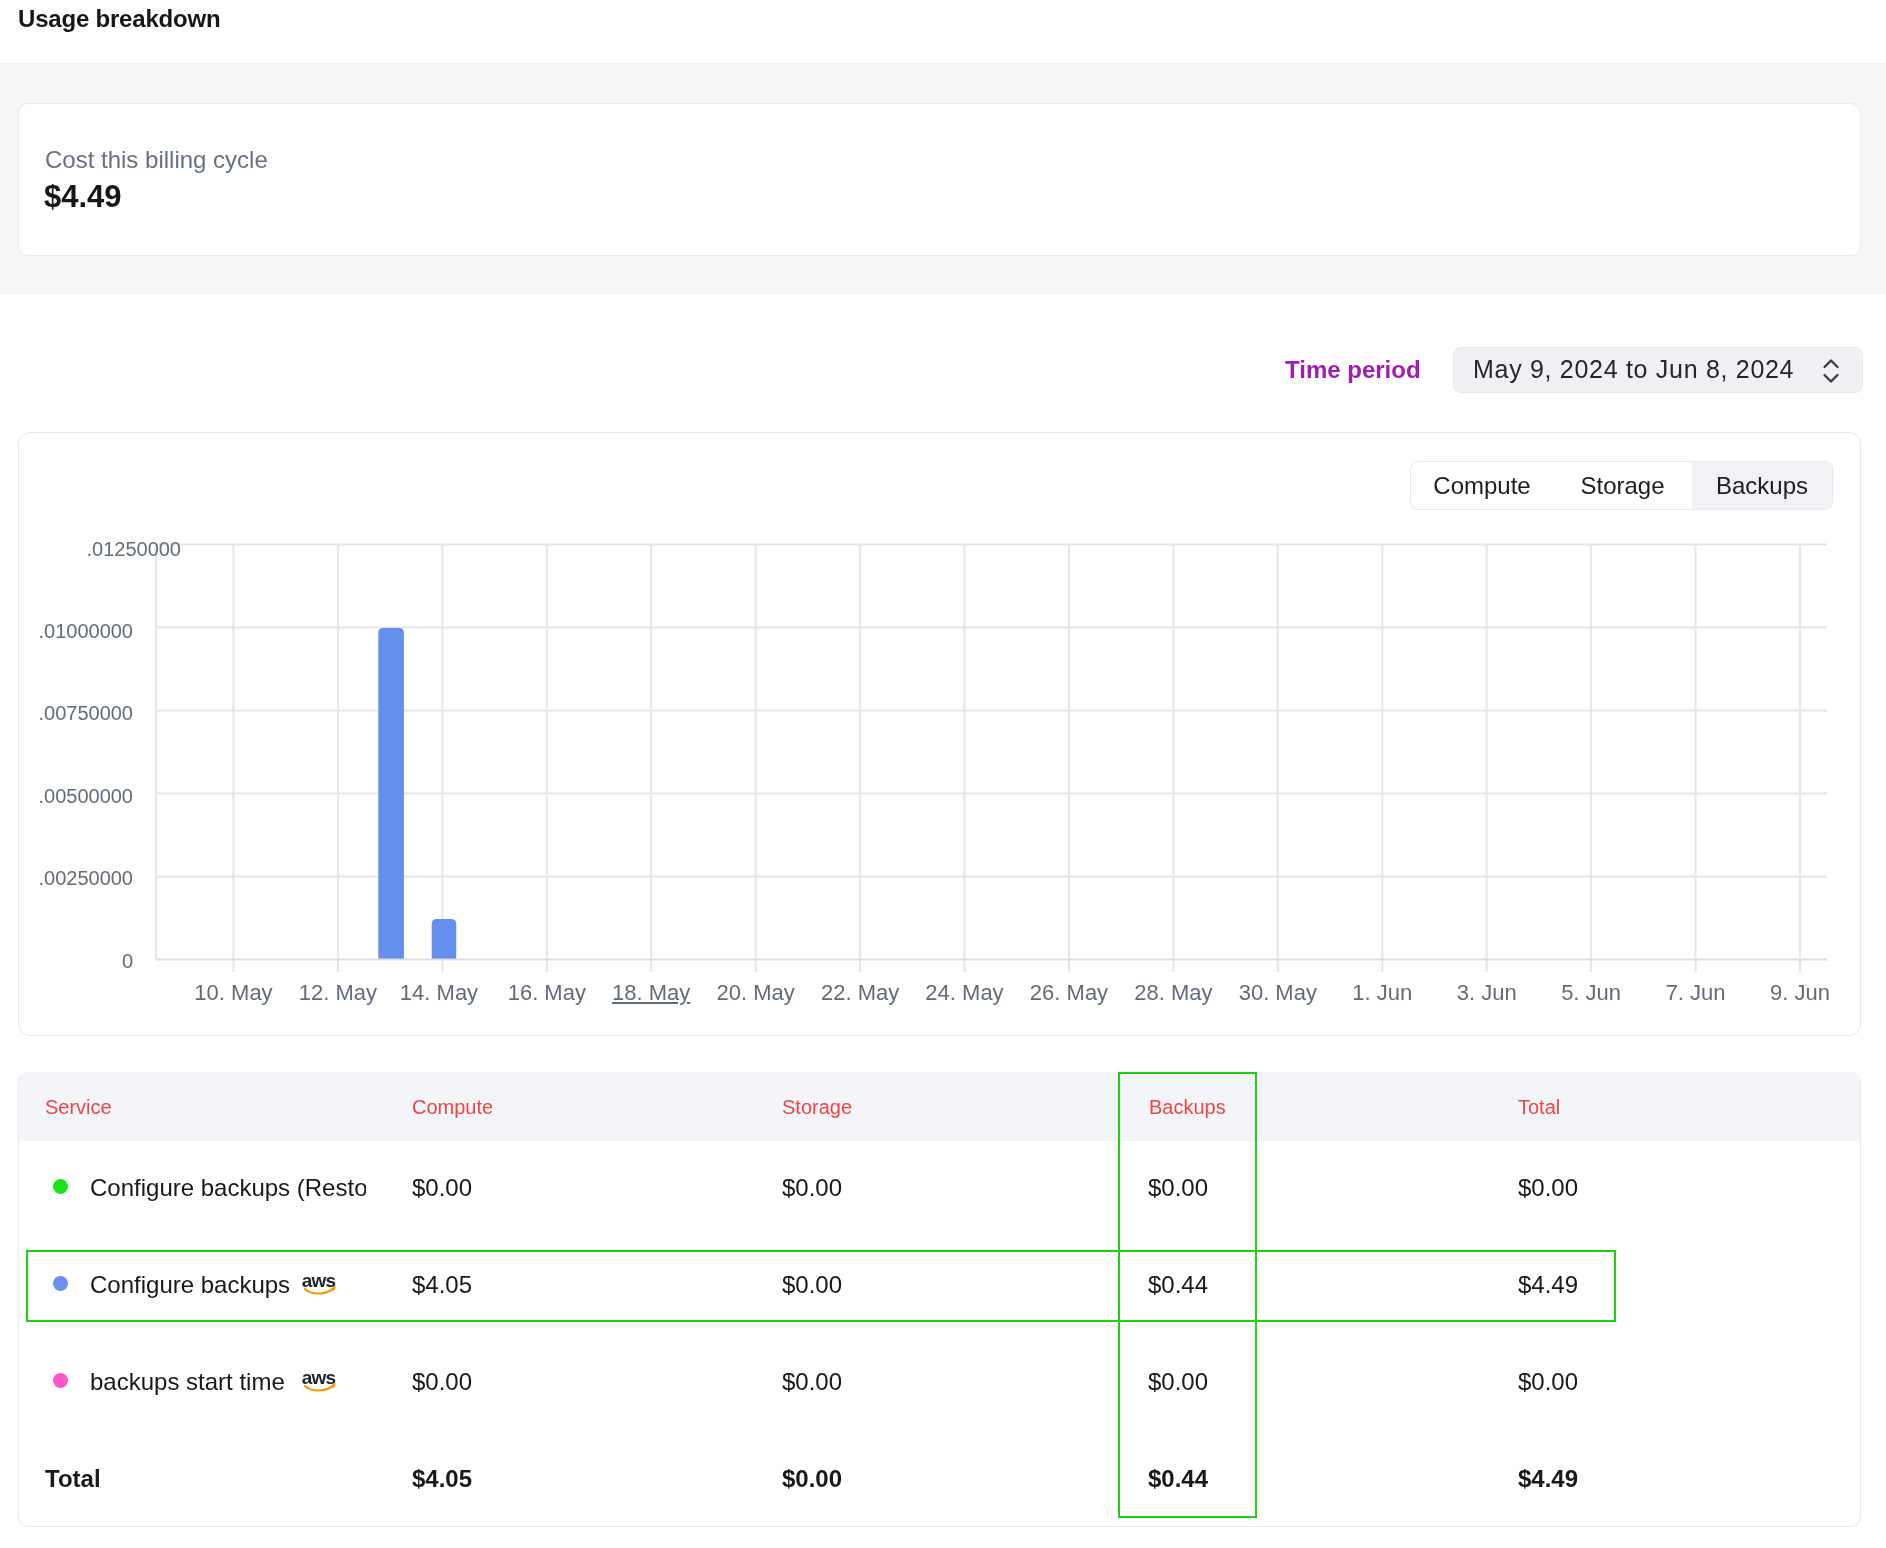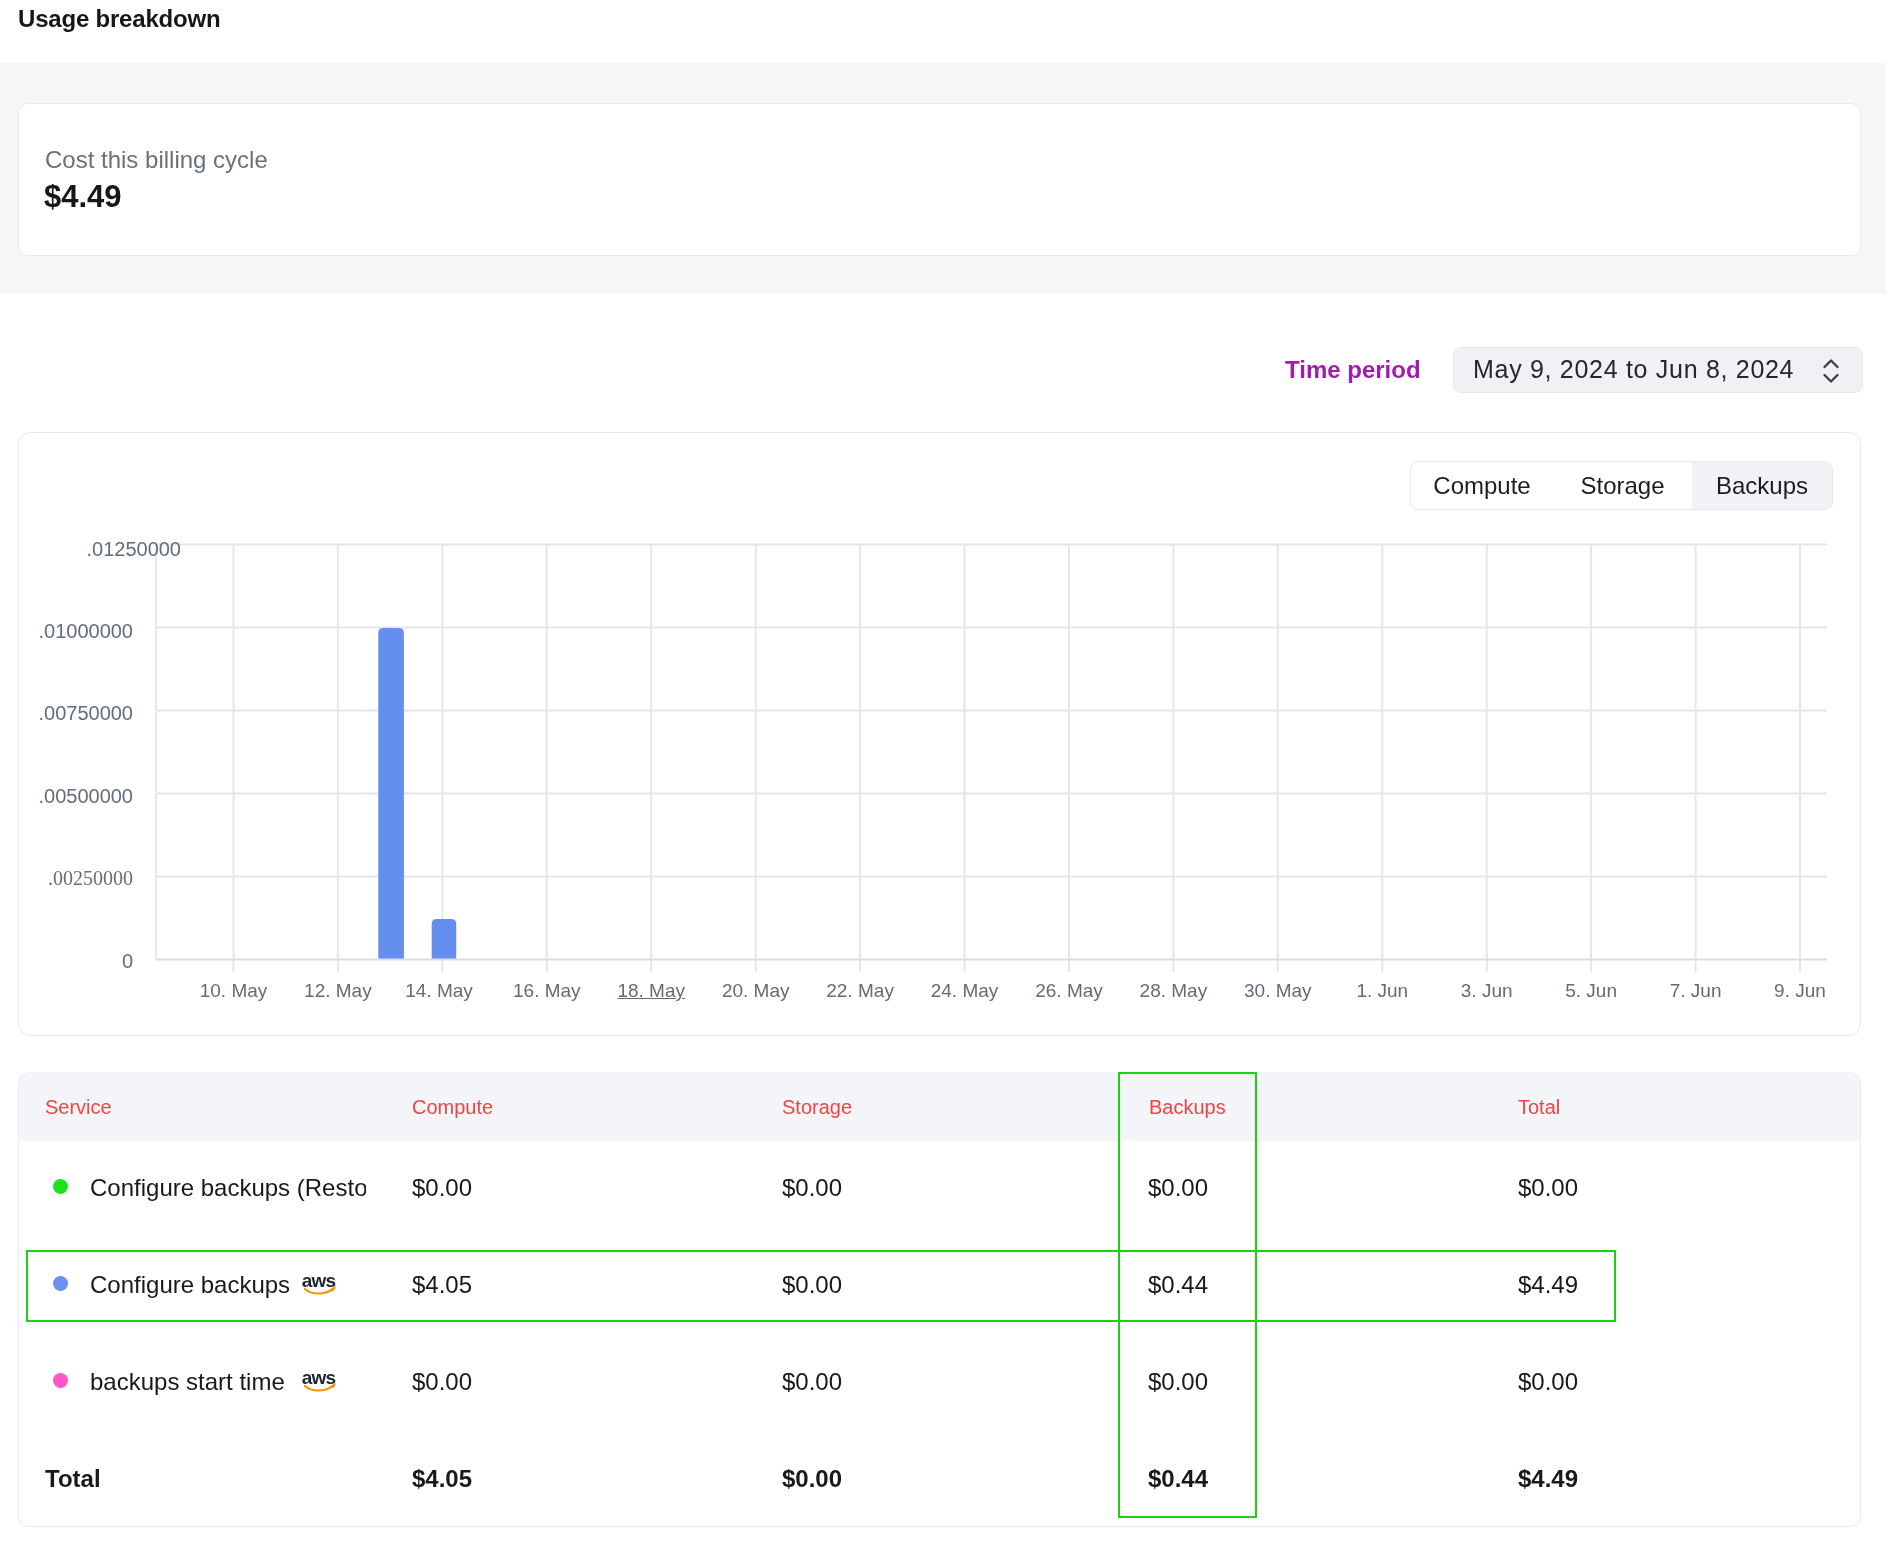--- a/index.html
+++ b/index.html
@@ -13,21 +13,21 @@
   .tp-label { left:1285px; top:356px; font-size:24px; font-weight:bold; color:#a21caf; }
   .tp-select { left:1453px; top:347px; width:410px; height:46px; background:#f0f1f4; border:1px solid #e6e8ec; border-radius:8px; }
   .tp-text { left:1473px; top:355px; font-size:25px; letter-spacing:0.7px; color:#25272c; }
   .panel { left:18px; top:432px; width:1843px; height:604px; background:#fff; border:1px solid #e7e9ec; border-radius:12px; }
   .tabs { left:1410px; top:461px; width:423px; height:49px; background:#fff; border:1px solid #e7e9ec; border-radius:8px; overflow:hidden; }
   .tab { position:absolute; top:0; height:47px; line-height:47px; text-align:center; font-size:24px; color:#1b1d22; }
   .tab1 { left:0; width:142px; }
   .tab2 { left:142px; width:139px; }
   .tab3 { left:281px; width:140px; background:#f1f2f5; }
   .ylab { position:absolute; font-size:20px; color:#646c7a; text-align:right; width:115px; left:18px; }
-  .xlab { position:absolute; font-size:19px; color:#636b79; text-align:center; top:980px; width:120px; }
+  .xlab { position:absolute; font-size:22px; color:#636b79; text-align:center; top:980px; width:120px; }
   
   .tbl { left:18px; top:1072px; width:1843px; height:455px; background:#fff; border:1px solid #e9eaed; border-top-color:#f3f4f7; border-radius:10px; }
   .thead { left:19px; top:1073px; width:1841px; height:68px; background:#f4f5f8; border-radius:9px 9px 0 0; }
   .th { position:absolute; top:1096px; font-size:20px; font-weight:normal; color:#ef4444; }
   .td { position:absolute; font-size:24px; color:#17191c; }
   .dot { position:absolute; width:15px; height:15px; border-radius:50%; }
   .bold { font-weight:bold; }
   .grect { position:absolute; border:2.4px solid #1dd112; }
 </style>
 </head>
@@ -97,21 +97,21 @@
 <div class="xlab" style="left:1322.3px;">1. Jun</div>
 <div class="xlab" style="left:1426.7px;">3. Jun</div>
 <div class="xlab" style="left:1531.1px;">5. Jun</div>
 <div class="xlab" style="left:1635.6px;">7. Jun</div>
 <div class="xlab" style="left:1740px;">9. Jun</div>
 
 <div class="ylab" style="top:537.5px;margin-left:48px;">.01250000</div>
 <div class="ylab" style="top:619.5px;">.01000000</div>
 <div class="ylab" style="top:702px;">.00750000</div>
 <div class="ylab" style="top:784.5px;">.00500000</div>
-<div class="ylab" style="top:867px;font-family:Liberation Serif, serif;">.00250000</div>
+<div class="ylab" style="top:867px;">.00250000</div>
 <div class="ylab" style="top:949.5px;">0</div>
 
 <div class="abs tbl"></div>
 <div class="abs thead"></div>
 <div class="th" style="left:45px;">Service</div>
 <div class="th" style="left:412px;">Compute</div>
 <div class="th" style="left:782px;">Storage</div>
 <div class="th" style="left:1149px;">Backups</div>
 <div class="th" style="left:1518px;">Total</div>
 

